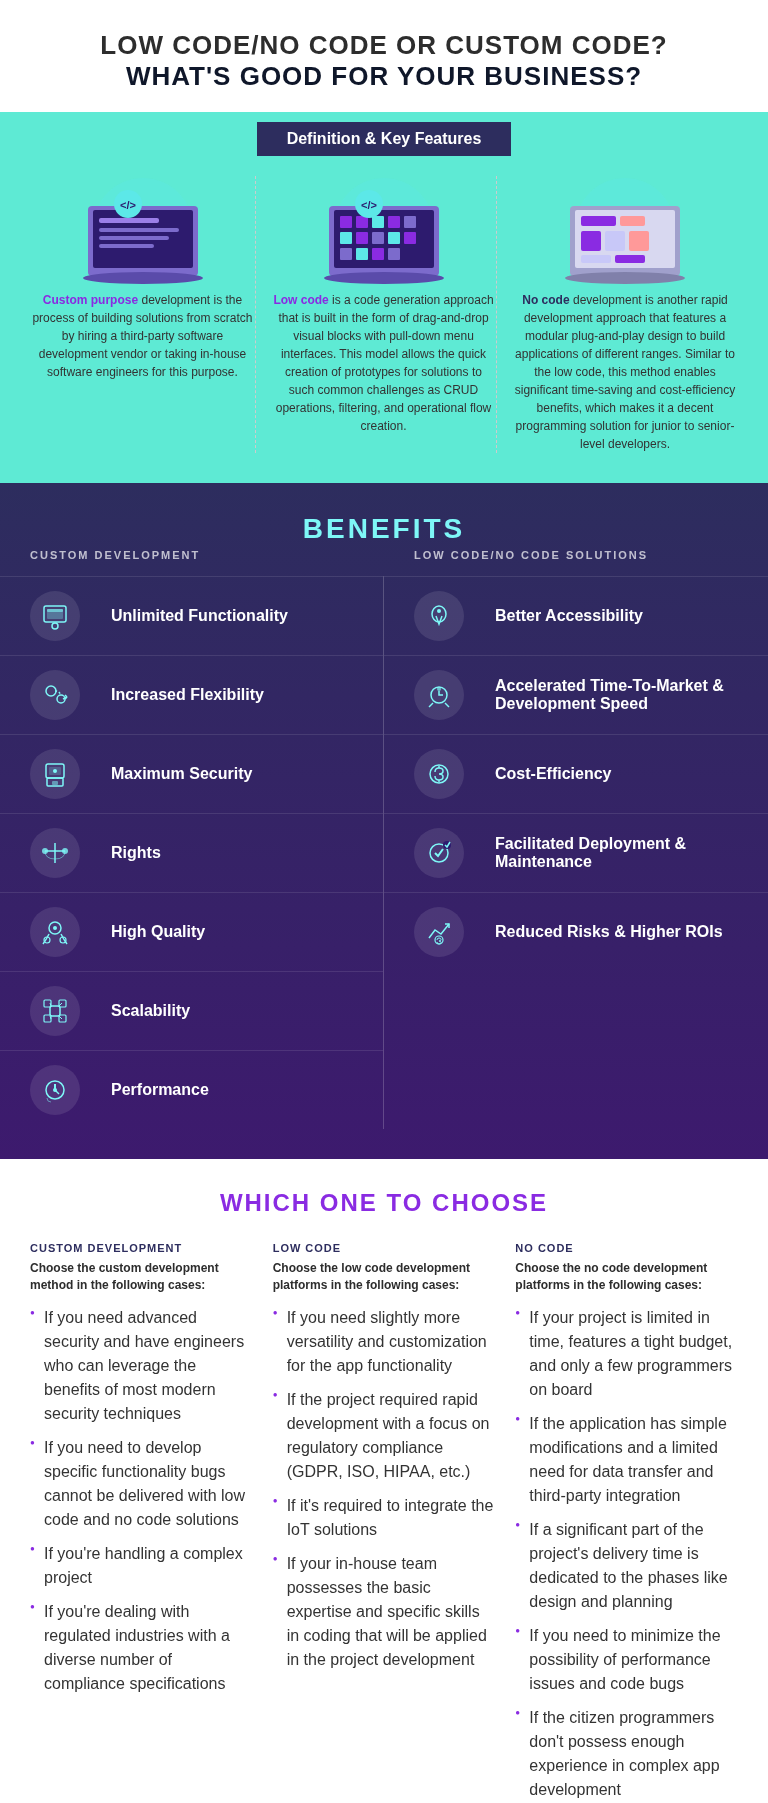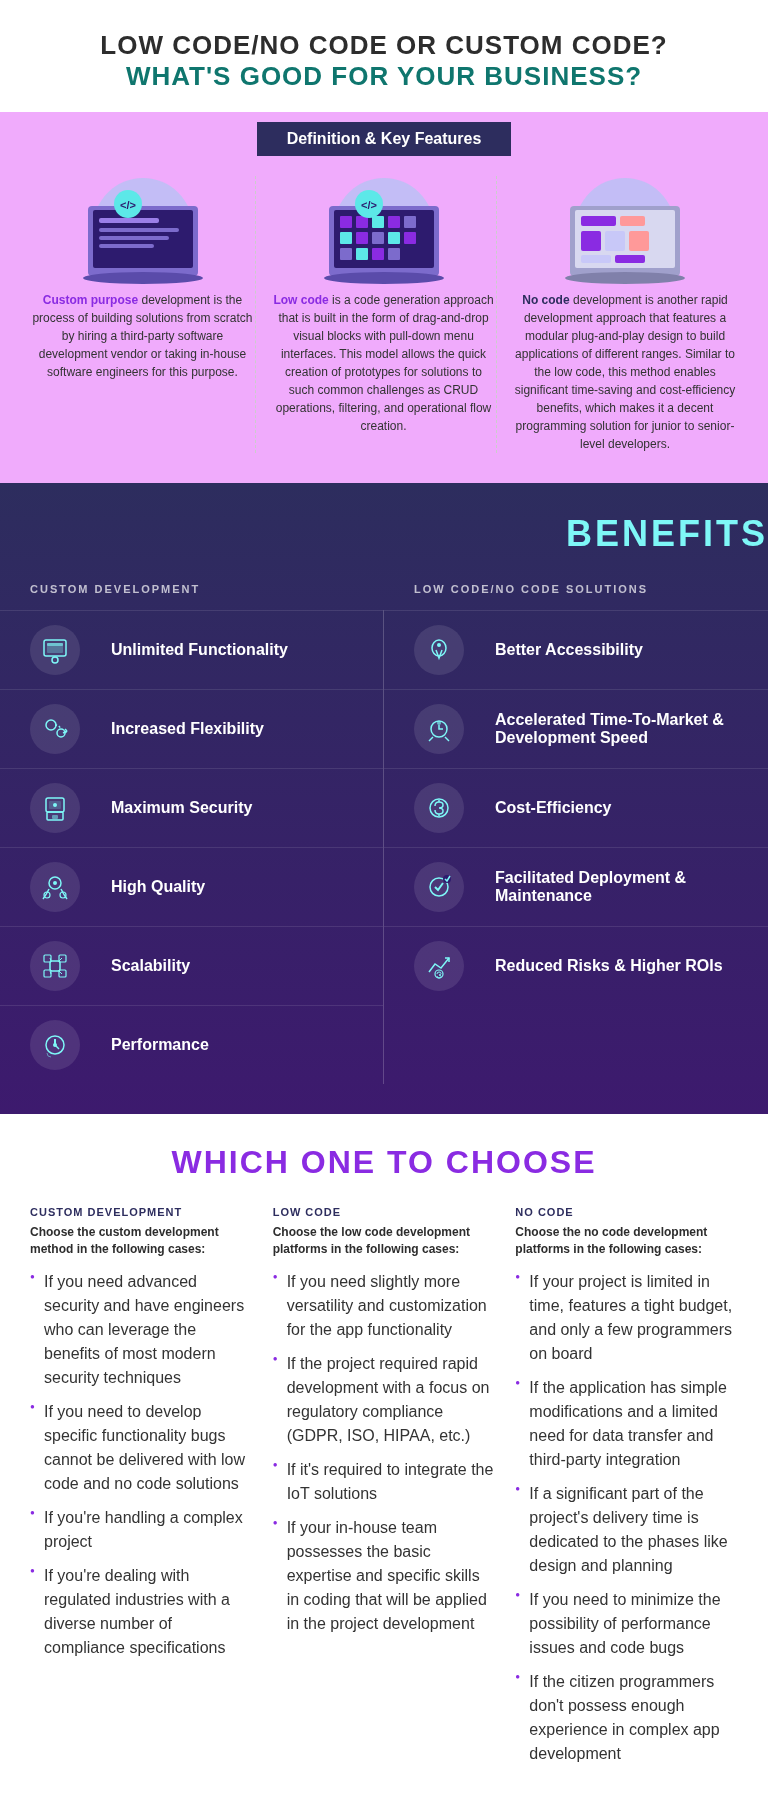--- a/index.html
+++ b/index.html
@@ -19,28 +19,28 @@
     .header-title-black {
       font-size: 26px;
       font-weight: 700;
       color: #2d2d2d;
       letter-spacing: 1px;
       text-transform: uppercase;
     }
     .header-title-purple {
       font-size: 26px;
       font-weight: 900;
-      color: #0f766e;
+      color: #0f172a;
       letter-spacing: 1px;
       text-transform: uppercase;
     }
 
     
     .definition-section {
-      background: #f0abfc;
+      background: #5eead4;
       padding: 10px 30px 30px;
     }
     .section-label {
       background: #2d2d5e;
       color: #fff;
       text-align: center;
       padding: 8px 30px;
       font-size: 16px;
       font-weight: 700;
       display: inline-block;
@@ -78,26 +78,26 @@
     .def-divider {
       border-right: 1px dashed #ccc;
     }
 
     
     .benefits-section {
       background: linear-gradient(180deg, #2d2d5e 0%, #3d1a6e 100%);
       padding: 30px 0 30px;
     }
     .benefits-title {
-      text-align: right;
+      text-align: center;
       color: #7ef7f7;
-      font-size: 36px;
+      font-size: 28px;
       font-weight: 900;
       letter-spacing: 3px;
-      margin-bottom: 28px;
+      margin-bottom: 4px;
     }
     .benefits-grid {
       display: grid;
       grid-template-columns: 1fr 1fr;
     }
     .benefits-col-header {
       color: rgba(255,255,255,0.7);
       font-size: 11px;
       font-weight: 700;
       letter-spacing: 2px;
@@ -138,21 +138,21 @@
     }
 
     
     .choose-section {
       background: #fff;
       padding: 30px;
     }
     .choose-title {
       text-align: center;
       color: #8a2be2;
-      font-size: 32px;
+      font-size: 24px;
       font-weight: 900;
       letter-spacing: 2px;
       text-transform: uppercase;
       margin-bottom: 25px;
     }
     .choose-grid {
       display: grid;
       grid-template-columns: 1fr 1fr 1fr;
       gap: 20px;
     }
@@ -360,20 +360,32 @@
             <circle cx="14" cy="11" r="2" fill="#7ef7f7"></circle>
             <rect x="6" y="18" width="16" height="8" rx="1" stroke="#7ef7f7" stroke-width="1.5" fill="none"></rect>
             <rect x="11" y="21" width="6" height="4" rx="1" fill="#7ef7f7" opacity="0.5"></rect>
           </svg>
         </div>
         <div class="benefit-label">Maximum Security</div>
       </div>
       <div class="benefit-item">
         <div class="benefit-icon-circle">
           <svg width="28" height="28" viewBox="0 0 28 28" fill="none">
+            <line x1="14" y1="4" x2="14" y2="24" stroke="#7ef7f7" stroke-width="1.5"></line>
+            <line x1="4" y1="12" x2="24" y2="12" stroke="#7ef7f7" stroke-width="1.5"></line>
+            <circle cx="4" cy="12" r="3" fill="#7ef7f7" opacity="0.8"></circle>
+            <circle cx="24" cy="12" r="3" fill="#7ef7f7" opacity="0.8"></circle>
+            <path d="M4 12 Q4 20 14 20 Q24 20 24 12" stroke="#7ef7f7" stroke-width="1" fill="none" opacity="0.5"></path>
+          </svg>
+        </div>
+        <div class="benefit-label">Rights</div>
+      </div>
+      <div class="benefit-item">
+        <div class="benefit-icon-circle">
+          <svg width="28" height="28" viewBox="0 0 28 28" fill="none">
             <circle cx="14" cy="10" r="6" stroke="#7ef7f7" stroke-width="1.5" fill="none"></circle>
             <circle cx="14" cy="10" r="2" fill="#7ef7f7"></circle>
             <path d="M8 16 Q5 22 2 26" stroke="#7ef7f7" stroke-width="1.5"></path>
             <path d="M20 16 Q23 22 26 26" stroke="#7ef7f7" stroke-width="1.5"></path>
             <circle cx="6" cy="22" r="3" stroke="#7ef7f7" stroke-width="1.2" fill="none"></circle>
             <circle cx="22" cy="22" r="3" stroke="#7ef7f7" stroke-width="1.2" fill="none"></circle>
           </svg>
         </div>
         <div class="benefit-label">High Quality</div>
       </div>

